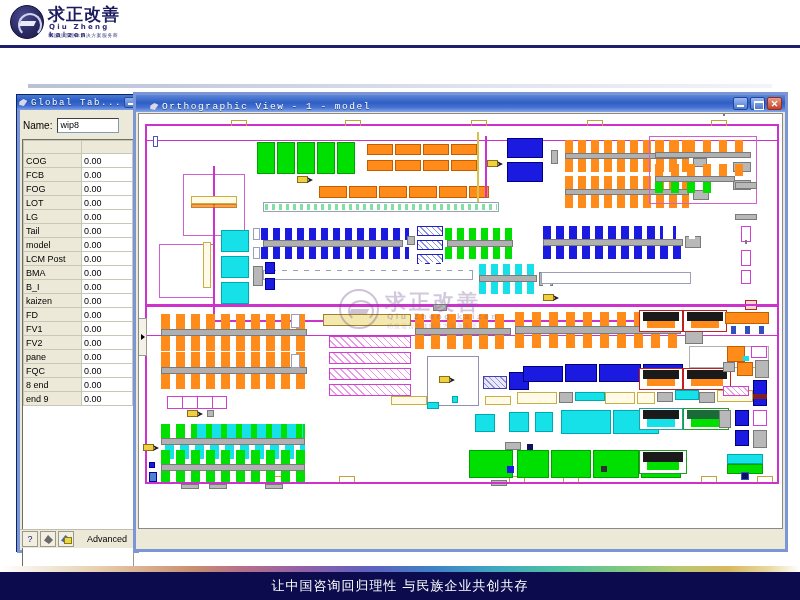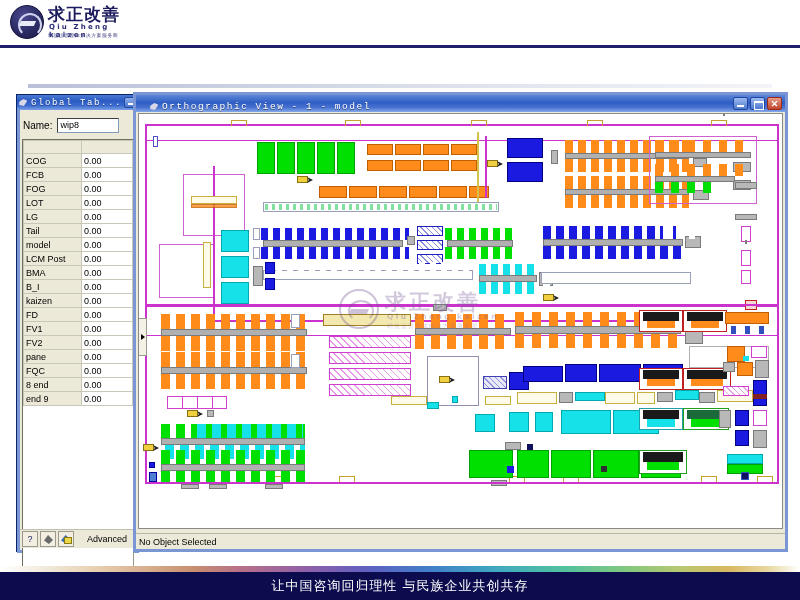--- a/index.html
+++ b/index.html
@@ -766,23 +766,20 @@
 
       <div id="canvas-watermark">
         <div id="wm-mark"></div>
         <div id="wm-cn">求正改善</div>
         <div id="wm-py">Qiu Zheng kaizen</div>
         <div id="wm-sub">精益运营整体解决方案服务商</div>
       </div>
 
     </div>
 
-    <div id="ortho-statusbar">
-      <span id="ortho-status-text">No Object Selected</span>
-    </div>
   </div>
 
   <div id="footer-rainbow"></div>
   <div id="footer">
     <div id="footer-text">让中国咨询回归理性  与民族企业共创共存</div>
   </div>
 
 </div>
 
 </body></html>

